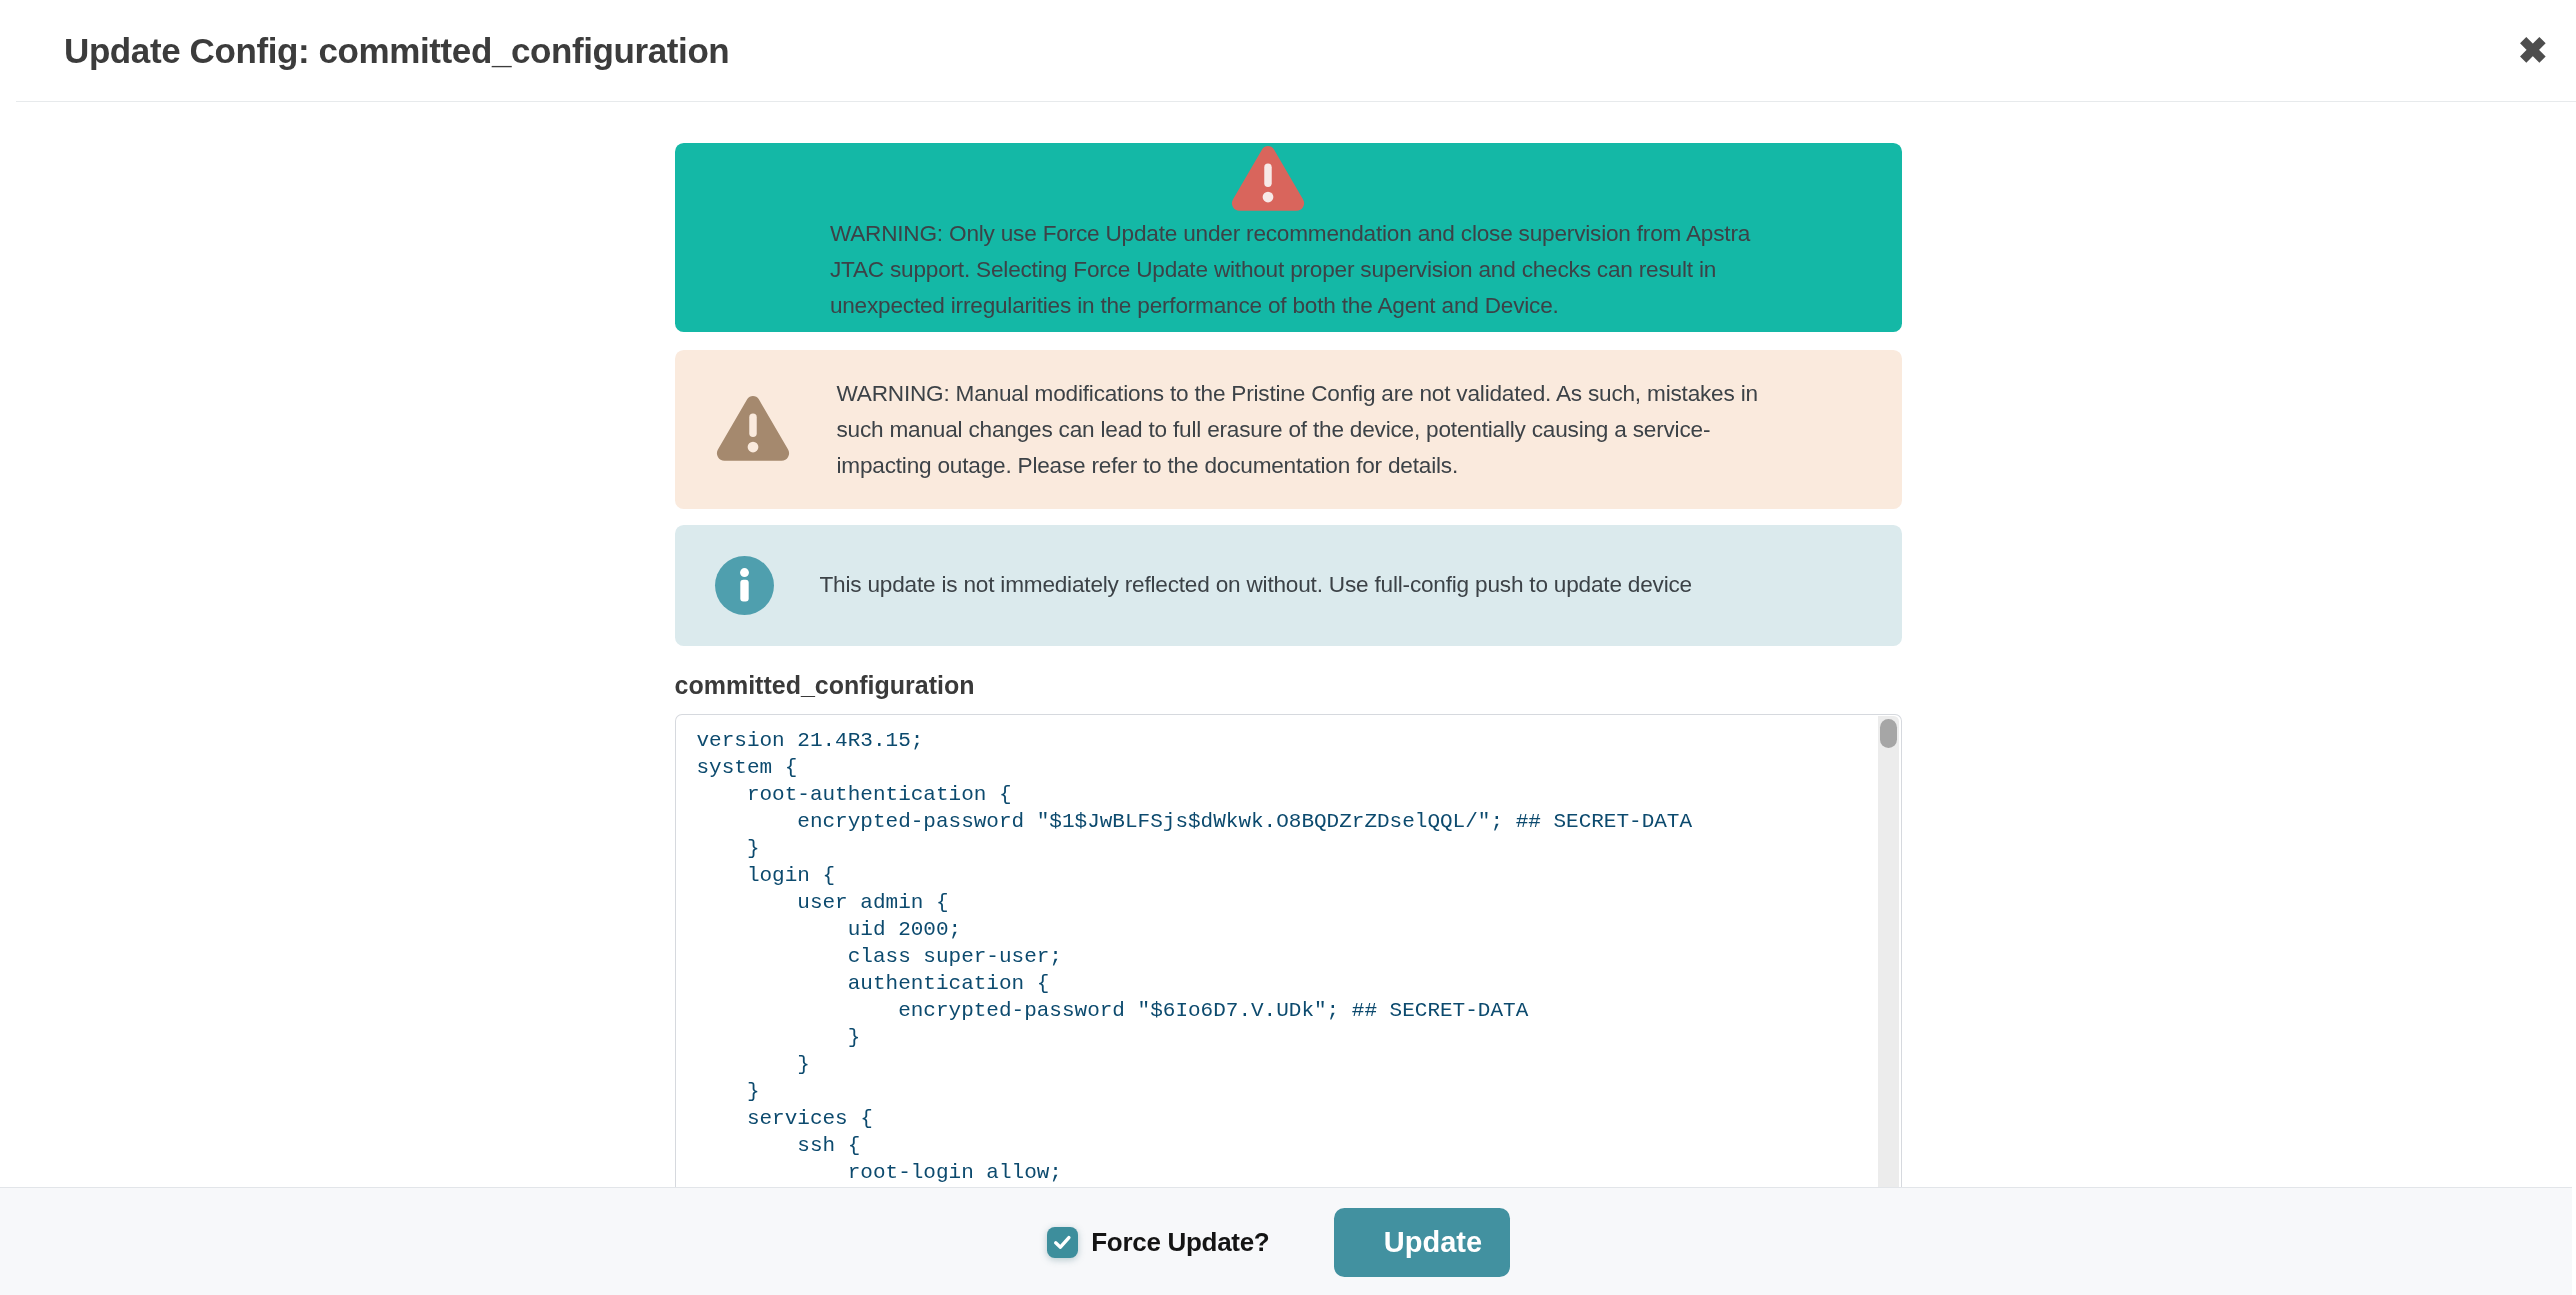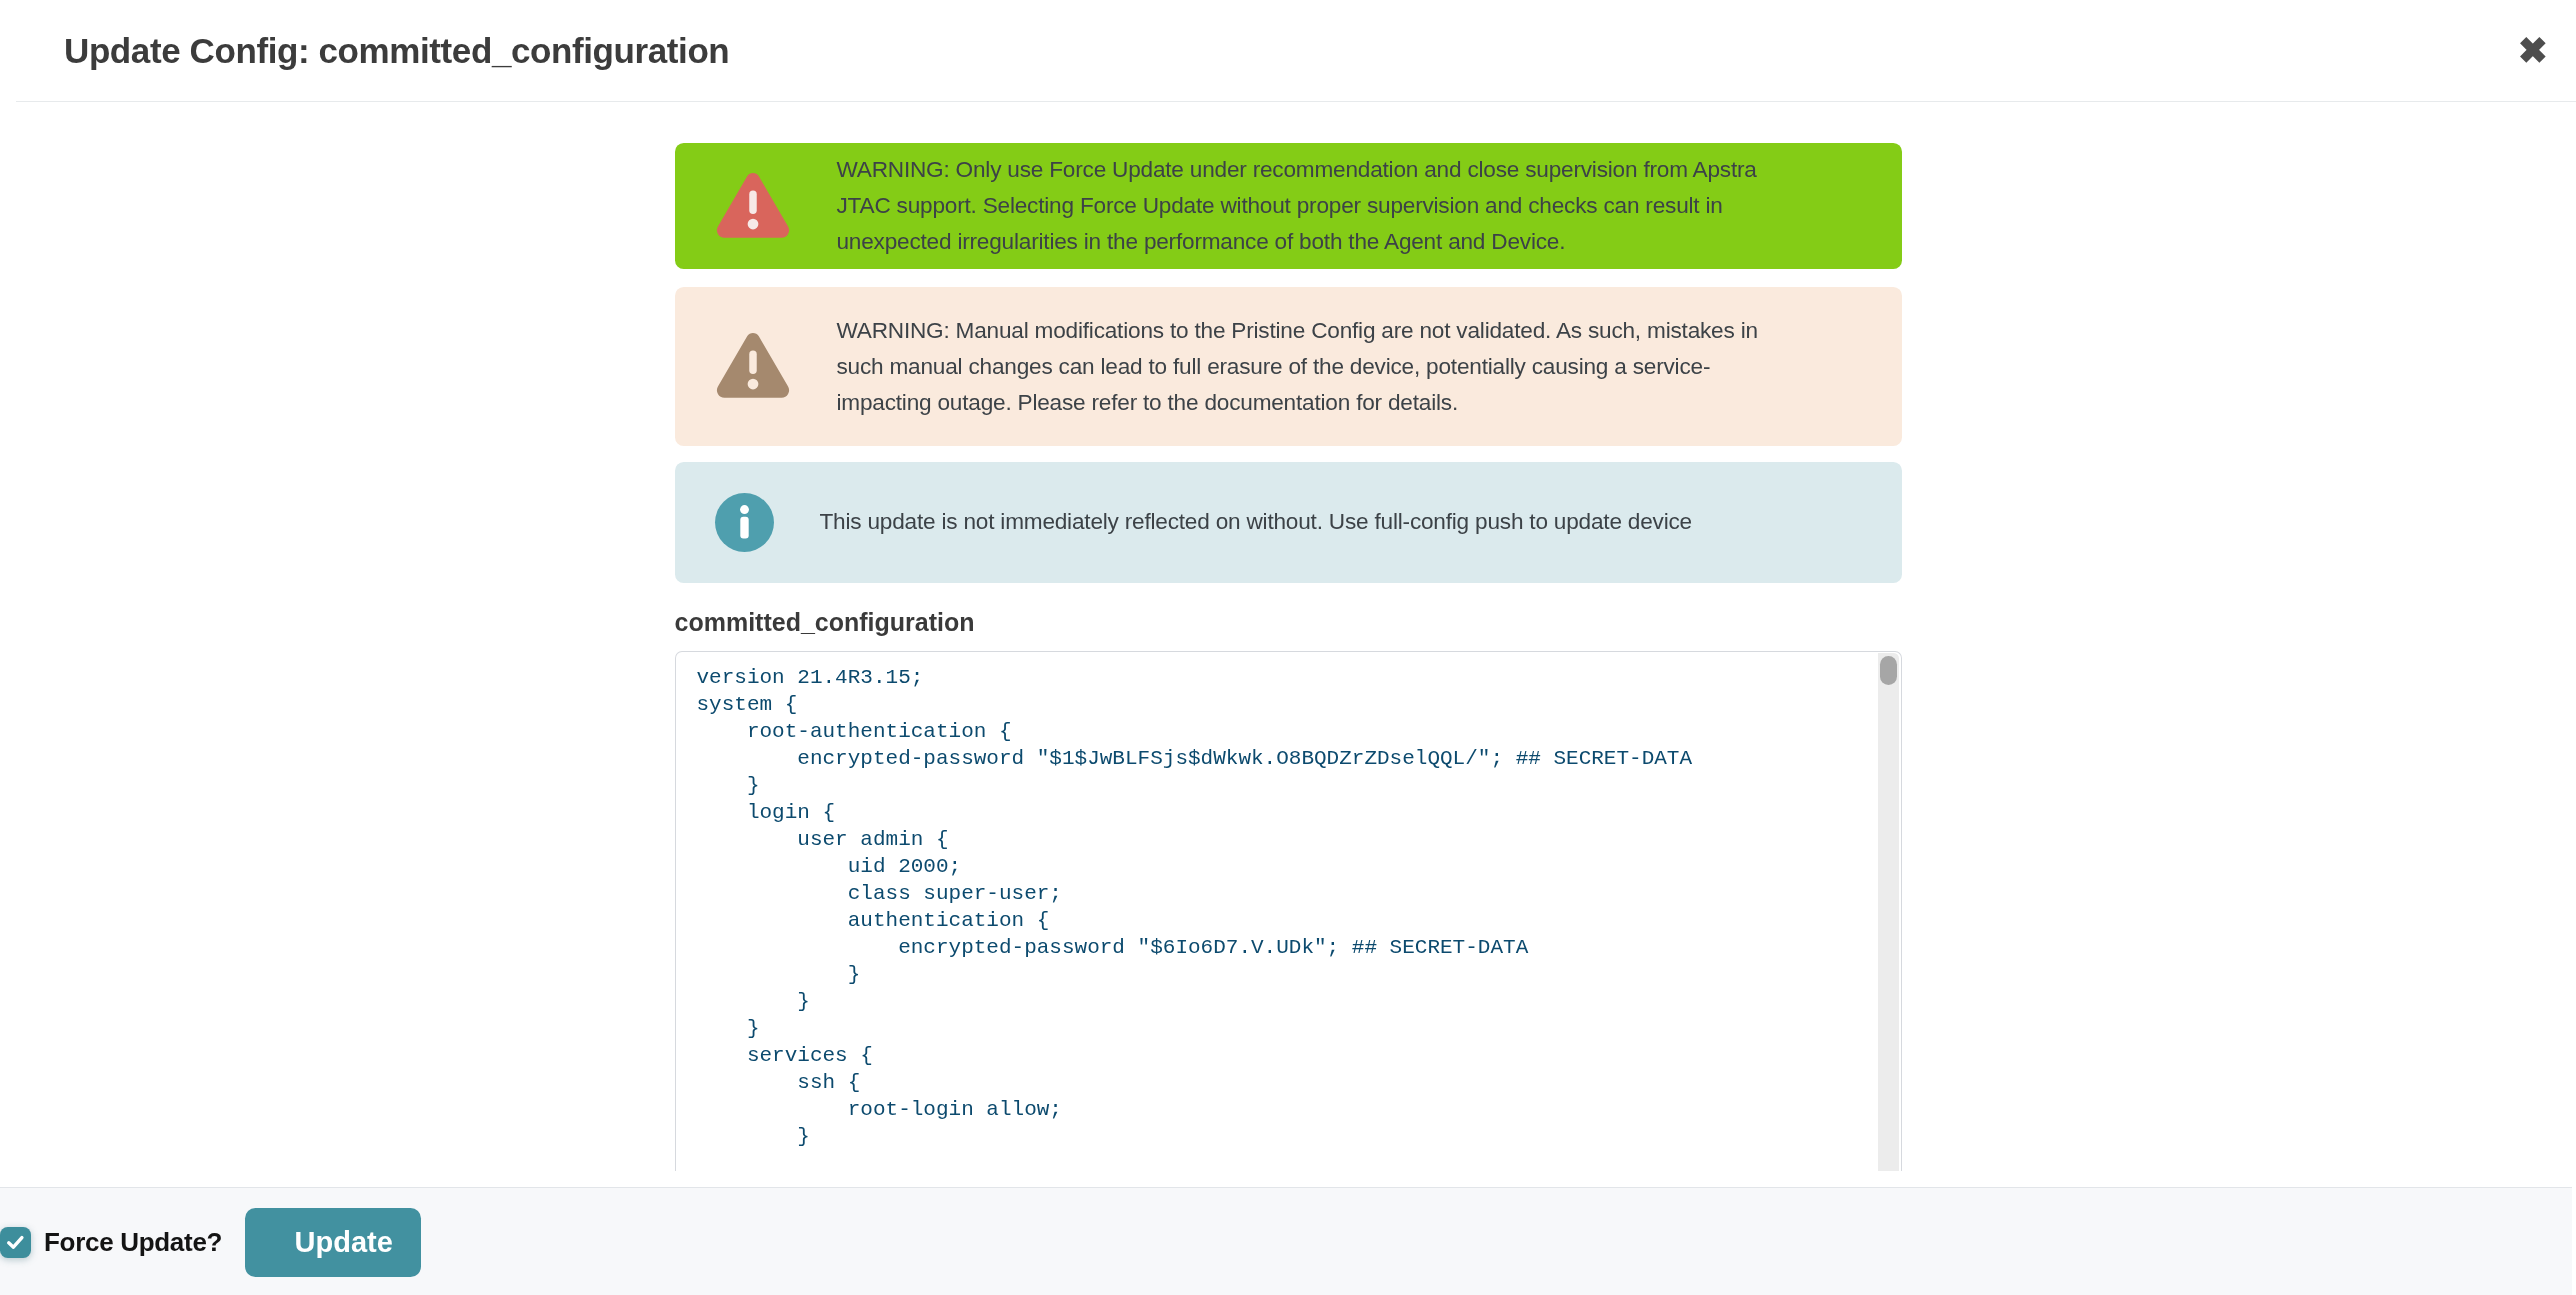--- a/index.html
+++ b/index.html
@@ -34,21 +34,21 @@
   }
   .content-col { width: 1227px; margin: 0 auto; }
 
   .notice {
     display: flex; align-items: center;
     border-radius: 8.7px;
     padding: 0 35px 0 39px;
     margin-top: 17.3px;
   }
   .notice:first-child { margin-top: 41px; }
-  .notice-danger  { background: #84cc16; height: 126px; }
+  .notice-danger  { background: #14b8a6; height: 189px; flex-direction: column; }
   .notice-warning { background: #faeadd; height: 159px; margin-top: 18px; }
   .notice-info    { background: #dbeaed; height: 121px; margin-top: 15.6px; }
   .notice-icon { flex: 0 0 auto; margin-right: 45px; display: block; }
   .notice-text {
     font-size: 22.6px; line-height: 36px; letter-spacing: -0.2px;
     color: #3c4247; white-space: pre-line; flex: 1 1 auto;
   }
 
   .config-label {
     display: block; margin-top: 24px; margin-bottom: 13px;
@@ -74,22 +74,23 @@
   }
   .sb-thumb {
     position: absolute; top: 2.6px; left: 1.7px; width: 17.3px; height: 29.5px;
     background: #a6a6a6; border-radius: 8.7px;
   }
 
   
   .modal-footer {
     position: absolute; left: 0; right: 4px; bottom: 0; height: 109px;
     background: #f7f8fa; border-top: 1.7px solid #e2e5e9;
-    display: flex; align-items: center; justify-content: flex-start;
+    display: flex; align-items: center; justify-content: center;
     padding-right: 14.7px;
+    gap: 42px;
   }
   .force-update {
     display: flex; align-items: center; cursor: pointer; margin-right: 22.6px;
   }
   .checkbox {
     width: 31px; height: 31px; border-radius: 7.8px;
     background: #3d8e9c; display: flex; align-items: center; justify-content: center;
     box-shadow: 0 1.7px 7px rgba(60,110,120,0.35);
     margin-right: 13px; flex: 0 0 auto;
   }

